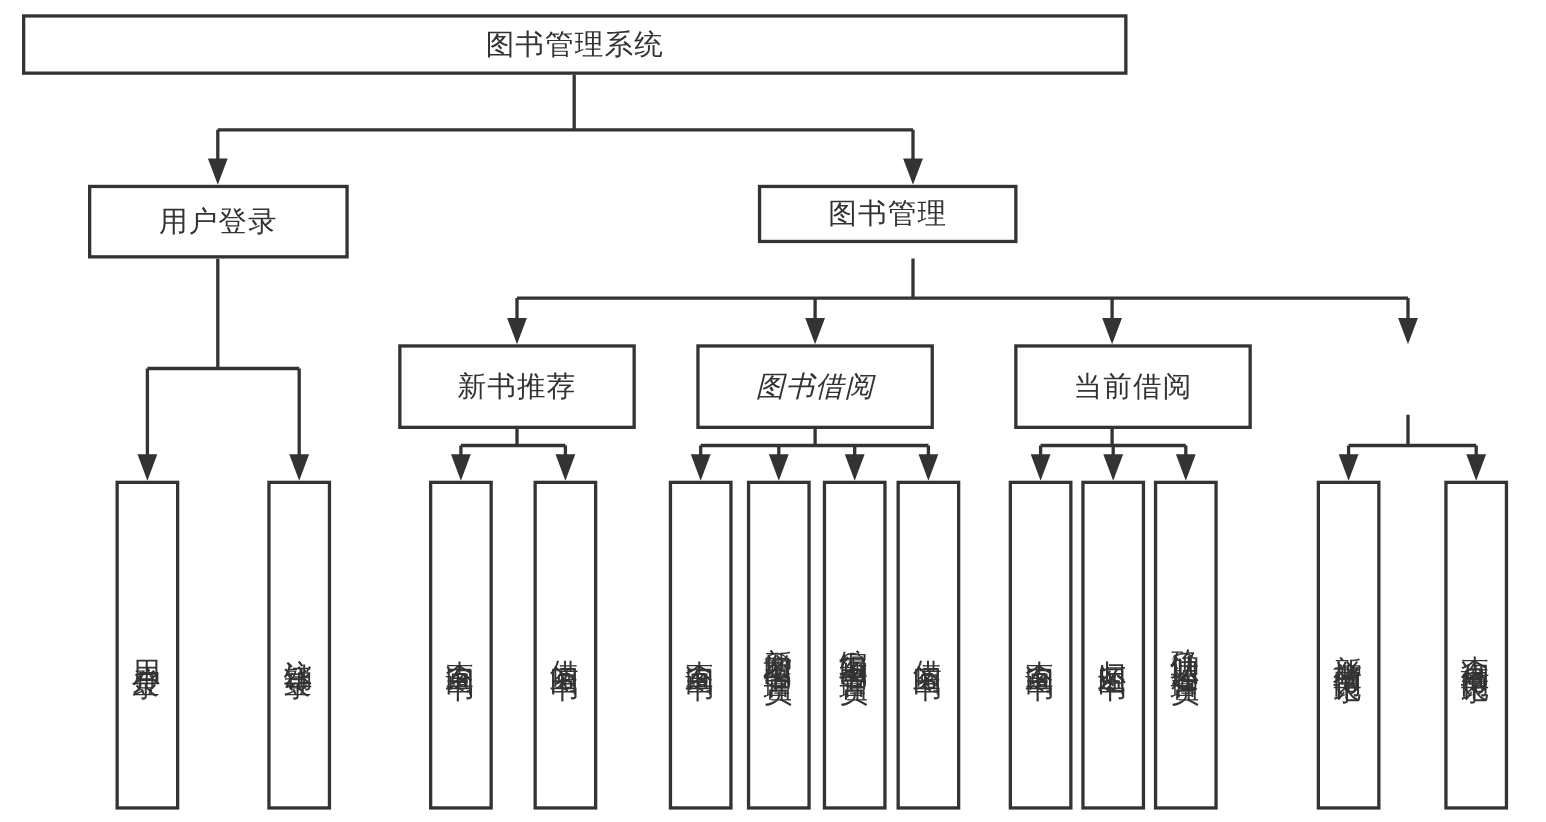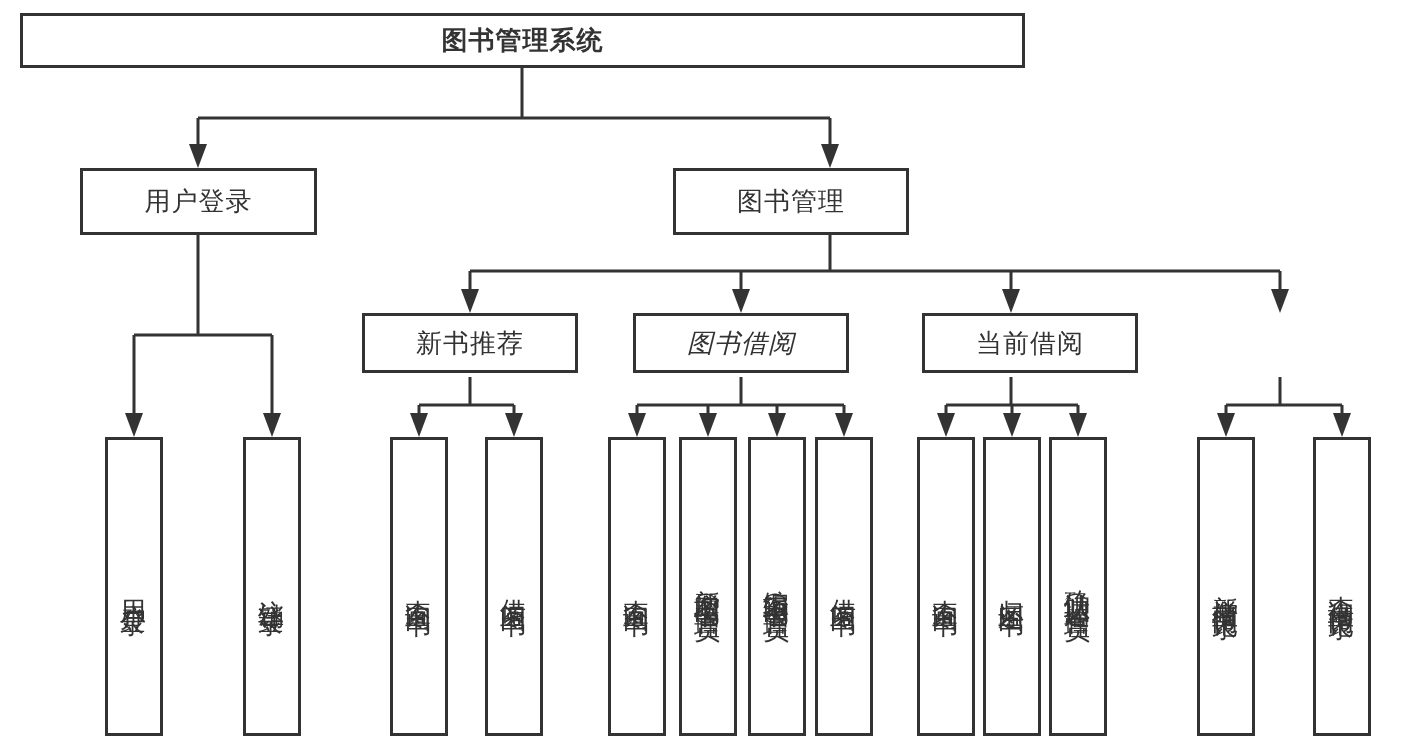--- a/index.html
+++ b/index.html
@@ -30,26 +30,26 @@
     letter-spacing:1px;
     white-space:nowrap;
   }
   .vbox span{
     writing-mode:vertical-rl;
     text-orientation:mixed;
     letter-spacing:4px;
     white-space:nowrap;
   }
   
-  .b-root{left:20px;top:13px;width:1005px;height:55px;font-weight:bold;}
+  .b-root{left:20px;top:13px;width:1005px;height:55px;}
   
   .b-login{left:80px;top:168px;width:237px;height:67px;}
-  .b-mgmt{left:673px;top:168px;width:236px;height:67px;text-align:right;}
+  .b-mgmt{left:689px;top:168px;width:236px;height:53px;text-align:right;}
   
-  .l3{top:313px;width:216px;height:60px;}
+  .l3{top:313px;width:216px;height:77px;}
   .b-new{left:362px;}
   .b-borrow{left:633px;font-style:italic;}
   .b-current{left:882px;margin-left:40px;}
   .b-records{left:1172px;}
   
   .leaf{top:437px;width:58px;height:299px;}
   .f1{left:105px;} .f2{left:243px;}
   .f3{left:390px;} .f4{left:485px;}
   .f5{left:608px;} .f6{left:679px;} .f7{left:748px;} .f8{left:815px;}
   .f9{left:917px;} .f10{left:983px;} .f11{left:1049px;}

